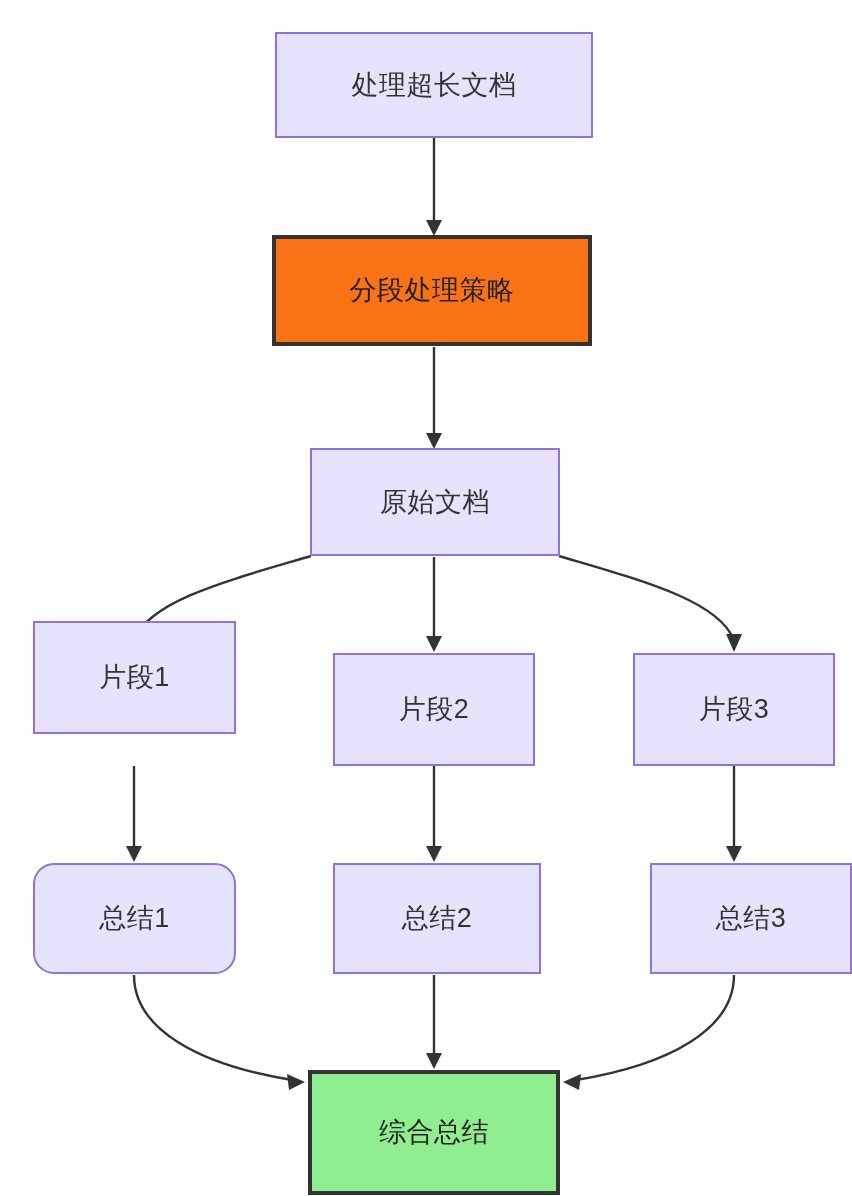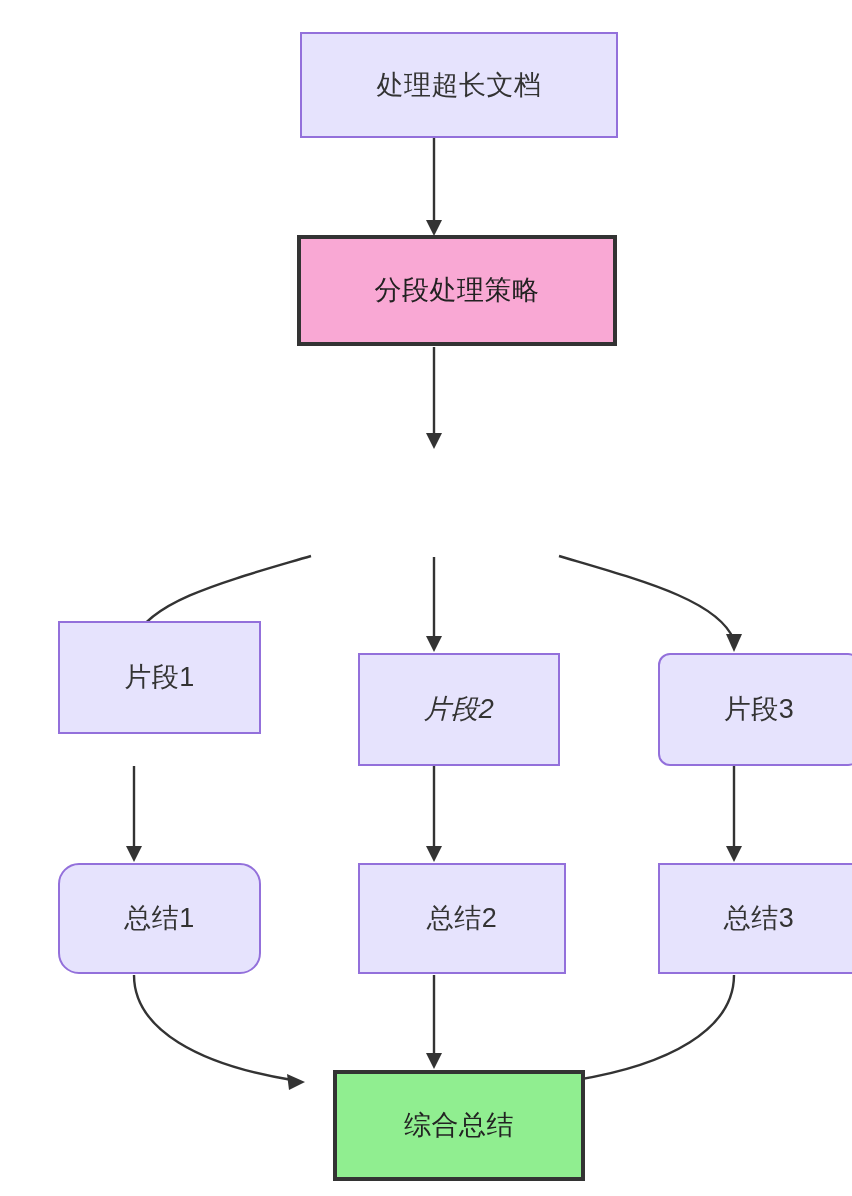--- a/index.html
+++ b/index.html
@@ -27,62 +27,61 @@
   }
   .node {
     position: absolute;
     box-sizing: border-box;
     display: flex;
     align-items: center;
     justify-content: center;
     text-align: center;
     line-height: 1.2;
     letter-spacing: 0.5px;
-    margin-left: 25px;
   }
   .node-label {
     display: block;
     white-space: nowrap;
   }
   
   .node.plain {
     background: #E6E3FD;
     border: 2px solid #9370DB;
     color: #333333;
     font-size: 27px;
   }
   
   .node.strong {
-    background: #f9a8d4;
+    background: #f97316;
     border: 4px solid #333333;
     color: #222222;
     font-size: 27px;
   }
   
   .node.result {
     background: #90EE90;
     border: 4px solid #333333;
     color: #222222;
     font-size: 27px;
   }
 
   
   #node-start      { left: 275px; top: 32px;   width: 318px; height: 106px; }
   #node-strategy   { left: 272px; top: 235px;  width: 320px; height: 111px; }
   #node-source     { left: 310px; top: 448px;  width: 250px; height: 108px; }
 
   #node-chunk-1    { left: 33px;  top: 621px;  width: 203px; height: 113px; }
-  #node-chunk-2    { left: 333px; top: 653px;  width: 202px; height: 113px; font-style: italic; }
-  #node-chunk-3    { left: 633px; top: 653px;  width: 202px; height: 113px; border-radius: 12px; }
+  #node-chunk-2    { left: 333px; top: 653px;  width: 202px; height: 113px; }
+  #node-chunk-3    { left: 633px; top: 653px;  width: 202px; height: 113px; }
 
   #node-summary-1  { left: 33px;  top: 863px;  width: 203px; height: 111px; border-radius: 21px; }
   #node-summary-2  { left: 333px; top: 863px;  width: 208px; height: 111px; }
-  #node-summary-3  { left: 633px; top: 863px;  width: 202px; height: 111px; }
+  #node-summary-3  { left: 650px; top: 863px;  width: 202px; height: 111px; }
 
-  #node-final      { left: 308px; top: 1070px; width: 252px; height: 111px; }
+  #node-final      { left: 308px; top: 1070px; width: 252px; height: 125px; }
 
   .edge-path {
     fill: none;
     stroke: #333333;
     stroke-width: 2.4;
   }
   .edge-arrow {
     fill: #333333;
   }
 </style>
@@ -150,20 +149,23 @@
   </svg>
 
   <div class="node plain" id="node-start">
     <span class="node-label">处理超长文档</span>
   </div>
 
   <div class="node strong" id="node-strategy">
     <span class="node-label">分段处理策略</span>
   </div>
 
+  <div class="node plain" id="node-source">
+    <span class="node-label">原始文档</span>
+  </div>
 
   <div class="node plain" id="node-chunk-1">
     <span class="node-label">片段1</span>
   </div>
 
   <div class="node plain" id="node-chunk-2">
     <span class="node-label">片段2</span>
   </div>
 
   <div class="node plain" id="node-chunk-3">

